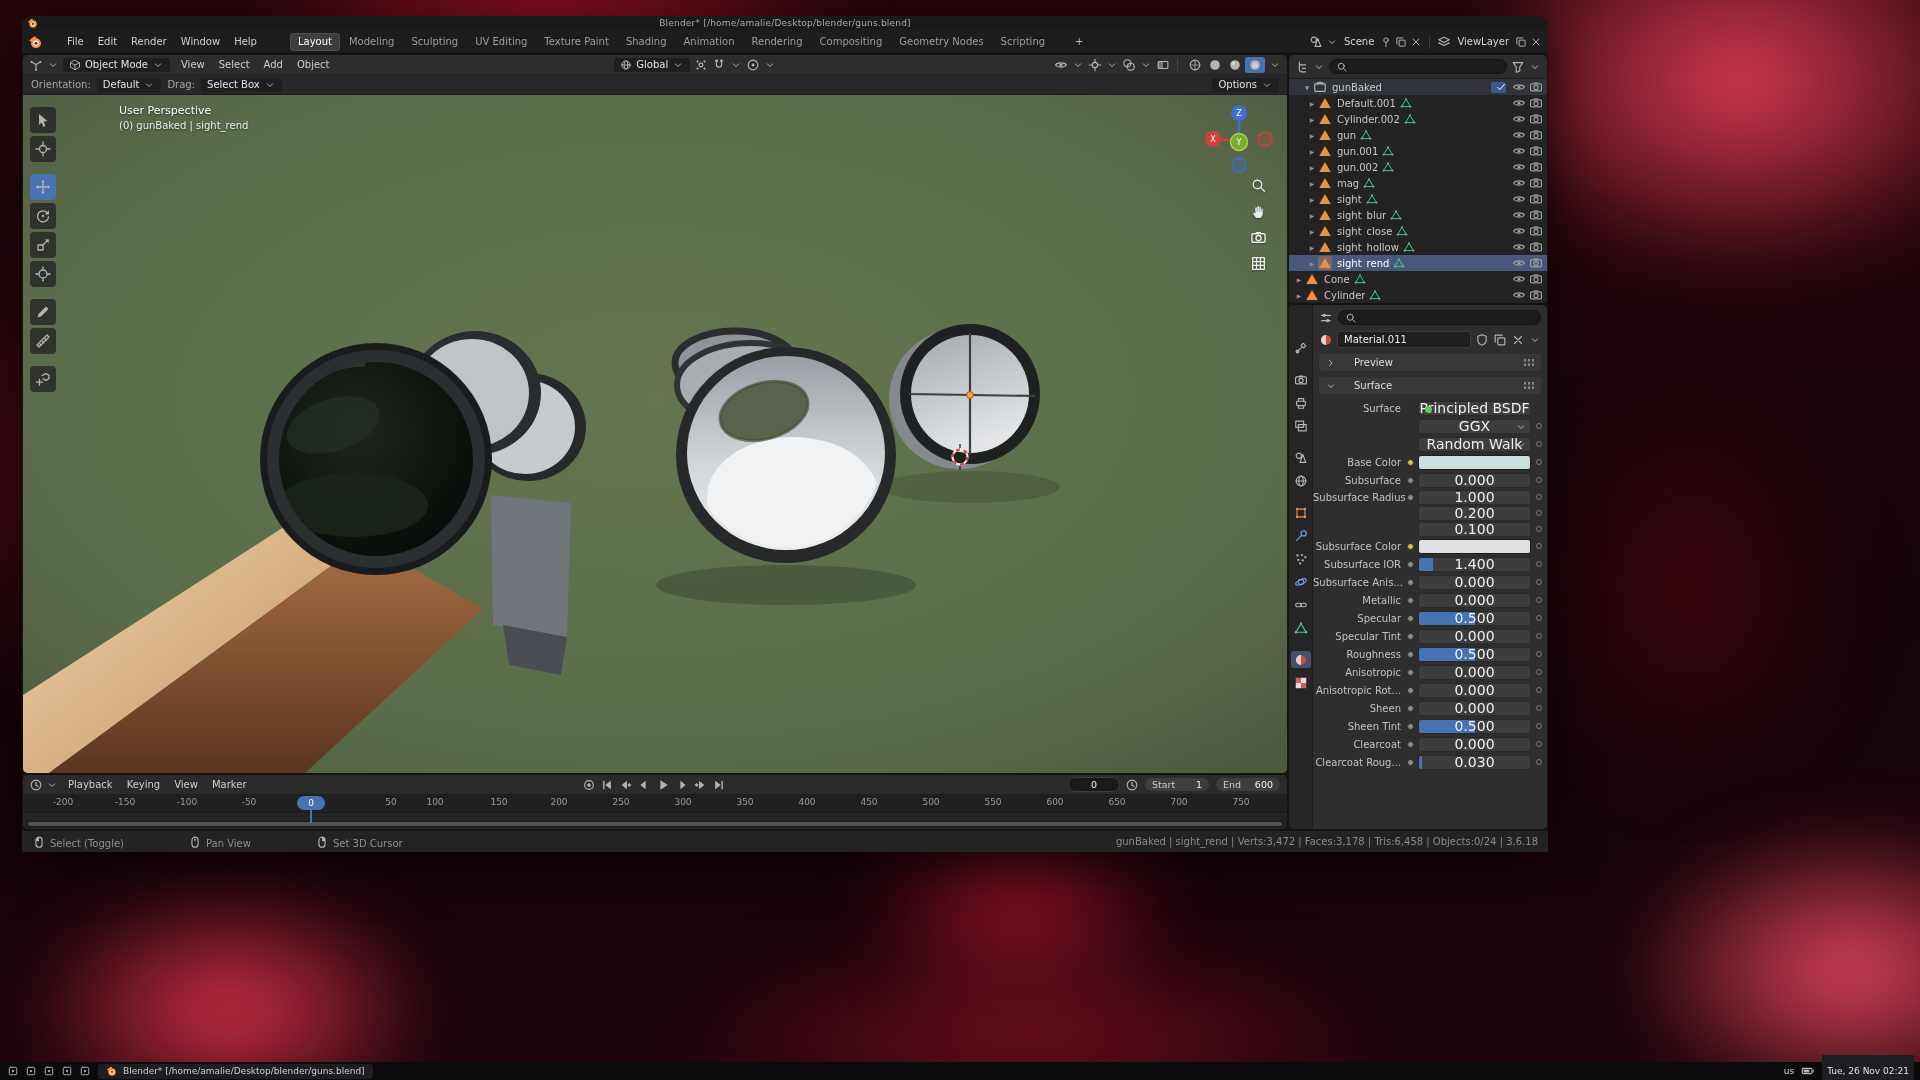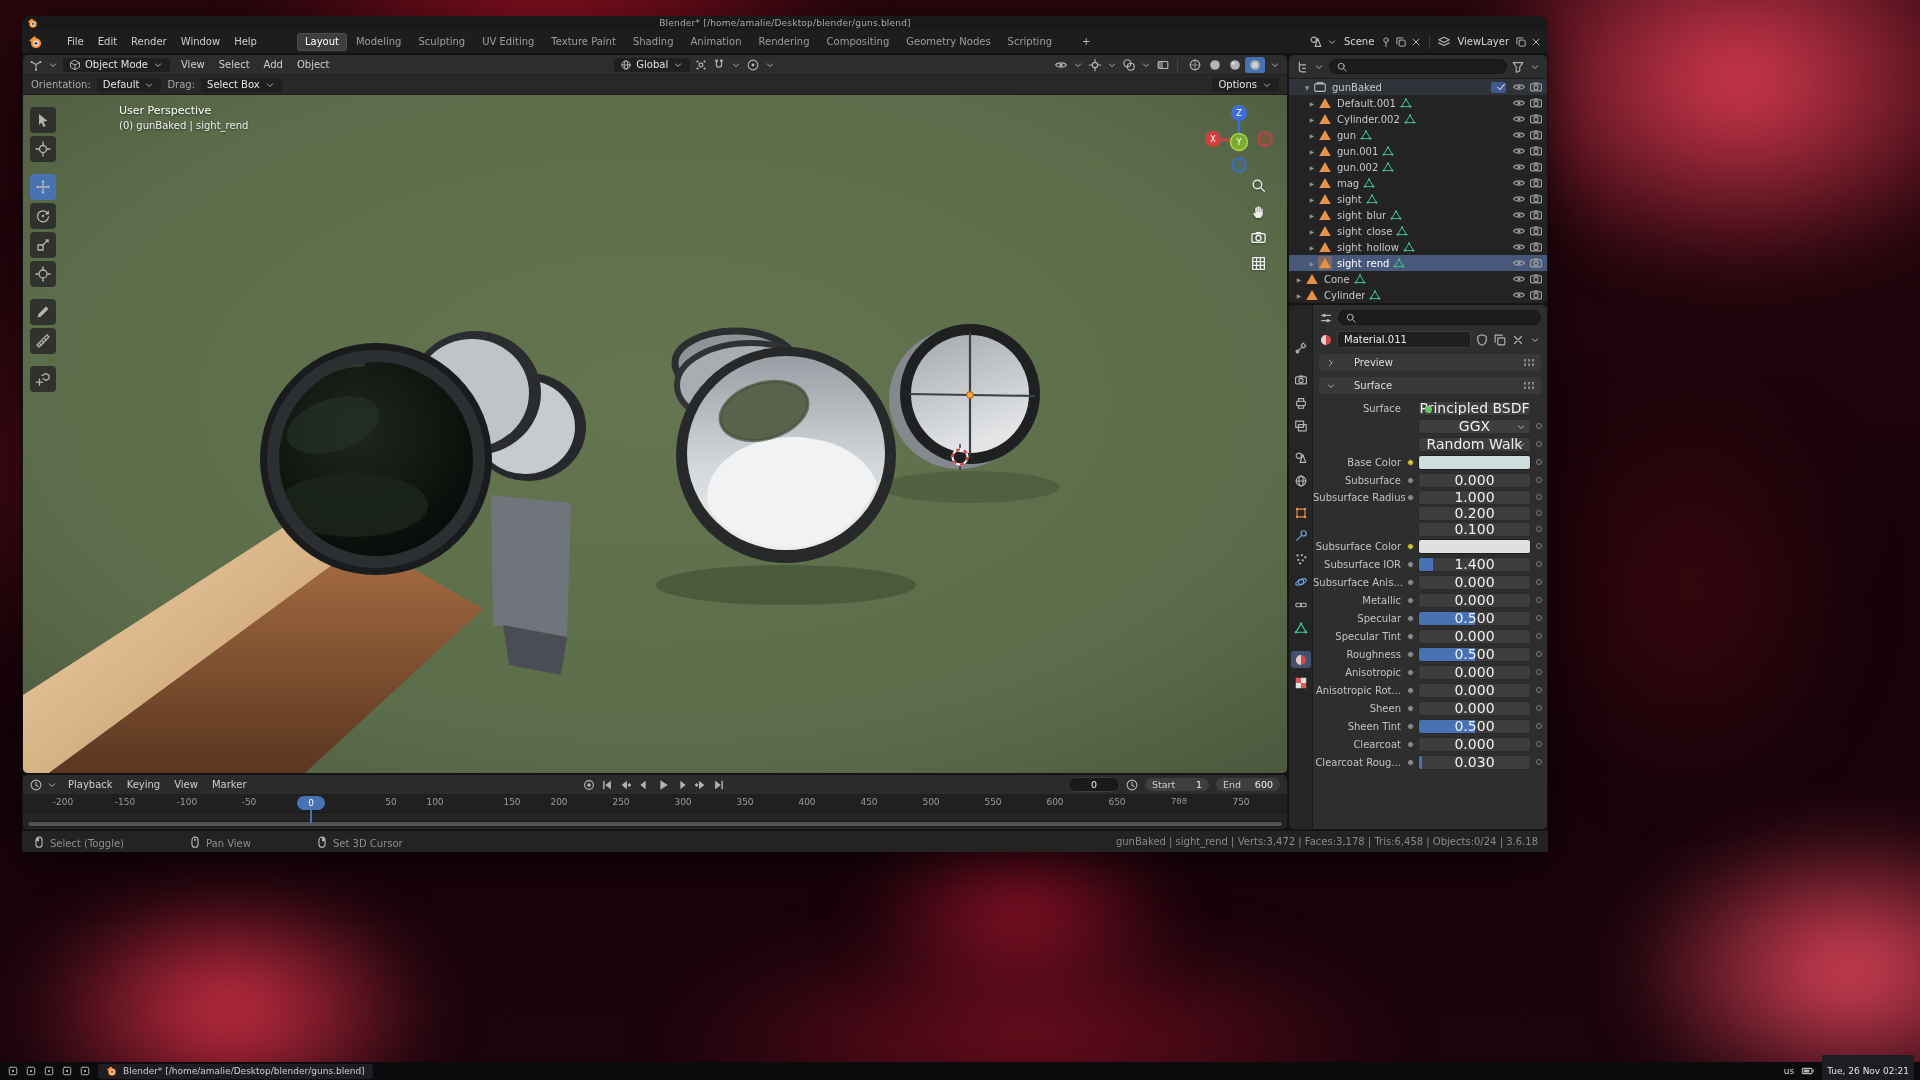--- a/index.html
+++ b/index.html
@@ -24,21 +24,21 @@
   .ic12{width:12px;height:12px}.ic14{width:14px;height:14px}.ic16{width:16px;height:16px}
 
   
   .window{position:absolute;left:22px;top:16px;width:1526px;height:836px;background:#141414;border-radius:9px 9px 2px 2px;box-shadow:0 10px 50px rgba(0,0,0,.65);display:flex;flex-direction:column;z-index:10;overflow:hidden}
   .titlebar{height:14px;background:#1a1a1a;display:flex;align-items:center;justify-content:center;gap:5px;position:relative}
   .tb-title{font-size:9px;color:#a9a9a9;letter-spacing:.2px}
   .titlebar .logo{position:absolute;left:5px;top:1px}
   .topbar{height:24px;background:#1d1d1d;display:flex;align-items:center;padding:0 6px;gap:16px;border-bottom:1px solid #101010}
   .tmenu{padding:0 7px;font-size:10px;color:#cfcfcf;line-height:20px;border-radius:3px;white-space:nowrap}
   .tmenus,.menus{display:flex;align-items:center}
-  .wtabs{display:flex;align-items:center;margin-left:17px;gap:1px}
+  .wtabs{display:flex;align-items:center;margin-left:10px;gap:1px}
   .wtab{padding:2px 8px;font-size:10px;color:#9d9d9d;border-radius:4px;line-height:14px;white-space:nowrap}
   .wtab.active{background:#3d3d3d;color:#fff;box-shadow:inset 0 0 0 1px #4d4d4d}
   .wtab.add{color:#bbb;padding:2px 6px}
   .top-right{margin-left:auto;display:flex;align-items:center;gap:3px;font-size:10px;color:#d5d5d5}
   .top-val{padding:0 3px;white-space:nowrap}
   .top-sep{width:1px;height:14px;background:#3a3a3a;margin:0 4px}
 
   .workrow{flex:1;display:flex;min-height:0;background:#141414}
   .main-col{width:1266px;display:flex;flex-direction:column;min-height:0}
   .right-col{flex:1;display:flex;flex-direction:column;min-height:0}
@@ -768,32 +768,32 @@
         </div>
         <div class="tl-body">
           <div class="tl-ruler">
               <span class="tick" style="left: 40px;">-200</span>
               <span class="tick" style="left: 102px;">-150</span>
               <span class="tick" style="left: 164px;">-100</span>
               <span class="tick" style="left: 226px;">-50</span>
               <div class="tick-pill" style="left: 274px;">0</div>
               <span class="tick" style="left: 368px;">50</span>
               <span class="tick" style="left: 412px;">100</span>
-              <span class="tick" style="left: 489px;">150</span>
+              <span class="tick" style="left: 476px;">150</span>
               <span class="tick" style="left: 536px;">200</span>
               <span class="tick" style="left: 598px;">250</span>
               <span class="tick" style="left: 660px;">300</span>
               <span class="tick" style="left: 722px;">350</span>
               <span class="tick" style="left: 784px;">400</span>
               <span class="tick" style="left: 846px;">450</span>
               <span class="tick" style="left: 908px;">500</span>
               <span class="tick" style="left: 970px;">550</span>
               <span class="tick" style="left: 1032px;">600</span>
               <span class="tick" style="left: 1094px;">650</span>
-              <span class="tick" style="left: 1156px; font-family: Liberation Mono, monospace;">700</span>
+              <span class="tick" style="left: 1156px;">700</span>
               <span class="tick" style="left: 1218px;">750</span>
             </div>
           <div class="tl-scroll">
               <div class="tl-thumb"></div>
             </div>
         <div class="playhead" style="left: 287px;"></div>
           </div>
       </div>
     </div>
 

